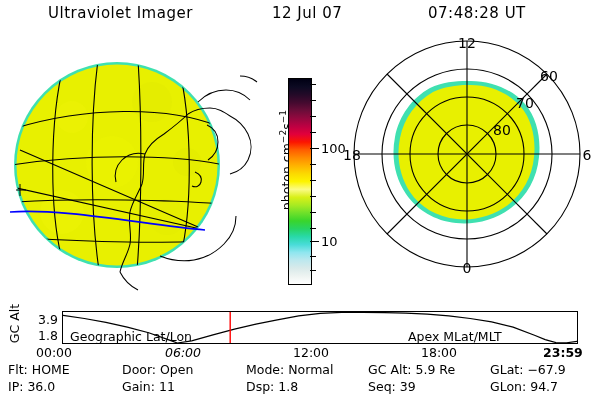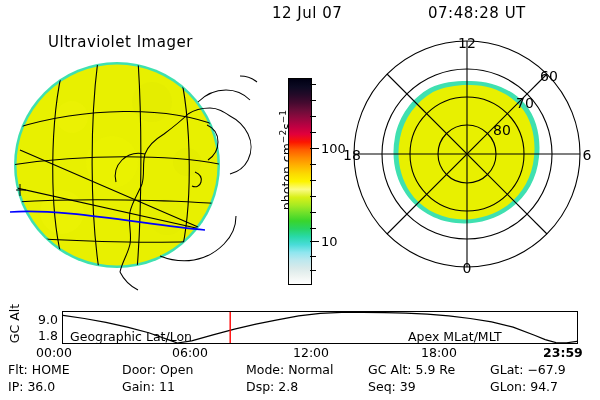--- a/index.html
+++ b/index.html
@@ -6,21 +6,21 @@
   body{
     width:600px;height:400px;background:#ffffff;overflow:hidden;
     font-family:"DejaVu Sans","Liberation Sans",sans-serif;
     color:#000;position:relative;
   }
   .root{position:absolute;inset:0;}
 
   
   .header{position:absolute;left:0;top:4px;width:600px;height:26px;}
   .header span{position:absolute;top:0;font-size:15px;letter-spacing:.5px;white-space:nowrap;}
-  .hdr-title{left:48px;margin-top:29px;}
+  .hdr-title{left:48px;}
   .hdr-date{left:272px;}
   .hdr-time{left:428px;}
 
   
   .globe-panel{position:absolute;left:2px;top:42px;width:262px;height:252px;}
   .globe-svg{display:block;}
 
   
   .cbar-panel{position:absolute;left:262px;top:60px;width:80px;height:240px;}
   .cbar-label{
@@ -208,46 +208,46 @@
       <text x="172" y="78" font-size="14" font-family="DejaVu Sans, sans-serif">70</text>
       <text x="149" y="105" font-size="14" font-family="DejaVu Sans, sans-serif">80</text>
     </svg>
   </div>
 
   <div class="orbit-panel">
     <div class="orbit-cap cap-geo">Geographic Lat/Lon</div>
     <div class="orbit-cap cap-apex">Apex MLat/MLT</div>
   </div>
   <div class="yaxis-title">GC Alt</div>
-  <div class="ytick yt-hi">9.0</div>
+  <div class="ytick yt-hi">3.9</div>
   <div class="ytick yt-lo">1.8</div>
 
   <div class="orbit-box">
     <svg id="orbit-svg" width="514" height="31" viewBox="0 0 514 31" preserveAspectRatio="none">
       <polyline id="orbit-line" fill="none" stroke="#000" stroke-width="1.2" points="0.0,3.4 21.4,6.5 42.9,10.3 64.3,15.1 85.7,20.7 107.2,28.4 114.3,31.0 128.6,28.8 150.0,22.8 171.5,17.2 192.9,12.1 214.3,7.8 235.7,3.9 257.2,1.3 278.6,0.4 300.0,0.4 321.5,0.6 342.9,1.1 364.3,2.2 385.8,3.9 407.2,6.5 428.6,9.9 450.1,15.1 471.5,23.3 482.2,27.6 492.9,30.6 503.6,30.8 514.0,29.3"></polyline>
       <line id="orbit-marker" x1="167.2" y1="0" x2="167.2" y2="31" stroke="#ff0000" stroke-width="1.4"></line>
     </svg>
   </div>
 
   <div class="xtick" id="xt0" style="left:36px;">00:00</div>
-  <div class="xtick" id="xt1" style="left:172px;">06:00</div>
+  <div class="xtick" id="xt1" style="left:165px;font-style:italic;">06:00</div>
   <div class="xtick" id="xt2" style="left:293px;">12:00</div>
   <div class="xtick" id="xt3" style="left:421px;">18:00</div>
   <div class="xtick" id="xt4" style="left:543px;font-weight:bold;">23:59</div>
 
   <div class="status">
     <div class="status-row row1">
       <span class="status-cell c0">Flt: HOME</span>
       <span class="status-cell c1">Door: Open</span>
       <span class="status-cell c2">Mode: Normal</span>
       <span class="status-cell c3">GC Alt: 5.9 Re</span>
       <span class="status-cell c4">GLat: −67.9</span>
     </div>
     <div class="status-row row2">
       <span class="status-cell c0">IP: 36.0</span>
       <span class="status-cell c1">Gain: 11</span>
-      <span class="status-cell c2">Dsp:   2.8</span>
+      <span class="status-cell c2">Dsp:   1.8</span>
       <span class="status-cell c3">Seq: 39</span>
       <span class="status-cell c4">GLon:  94.7</span>
     </div>
   </div>
 
 </div>
 
 </body></html>

